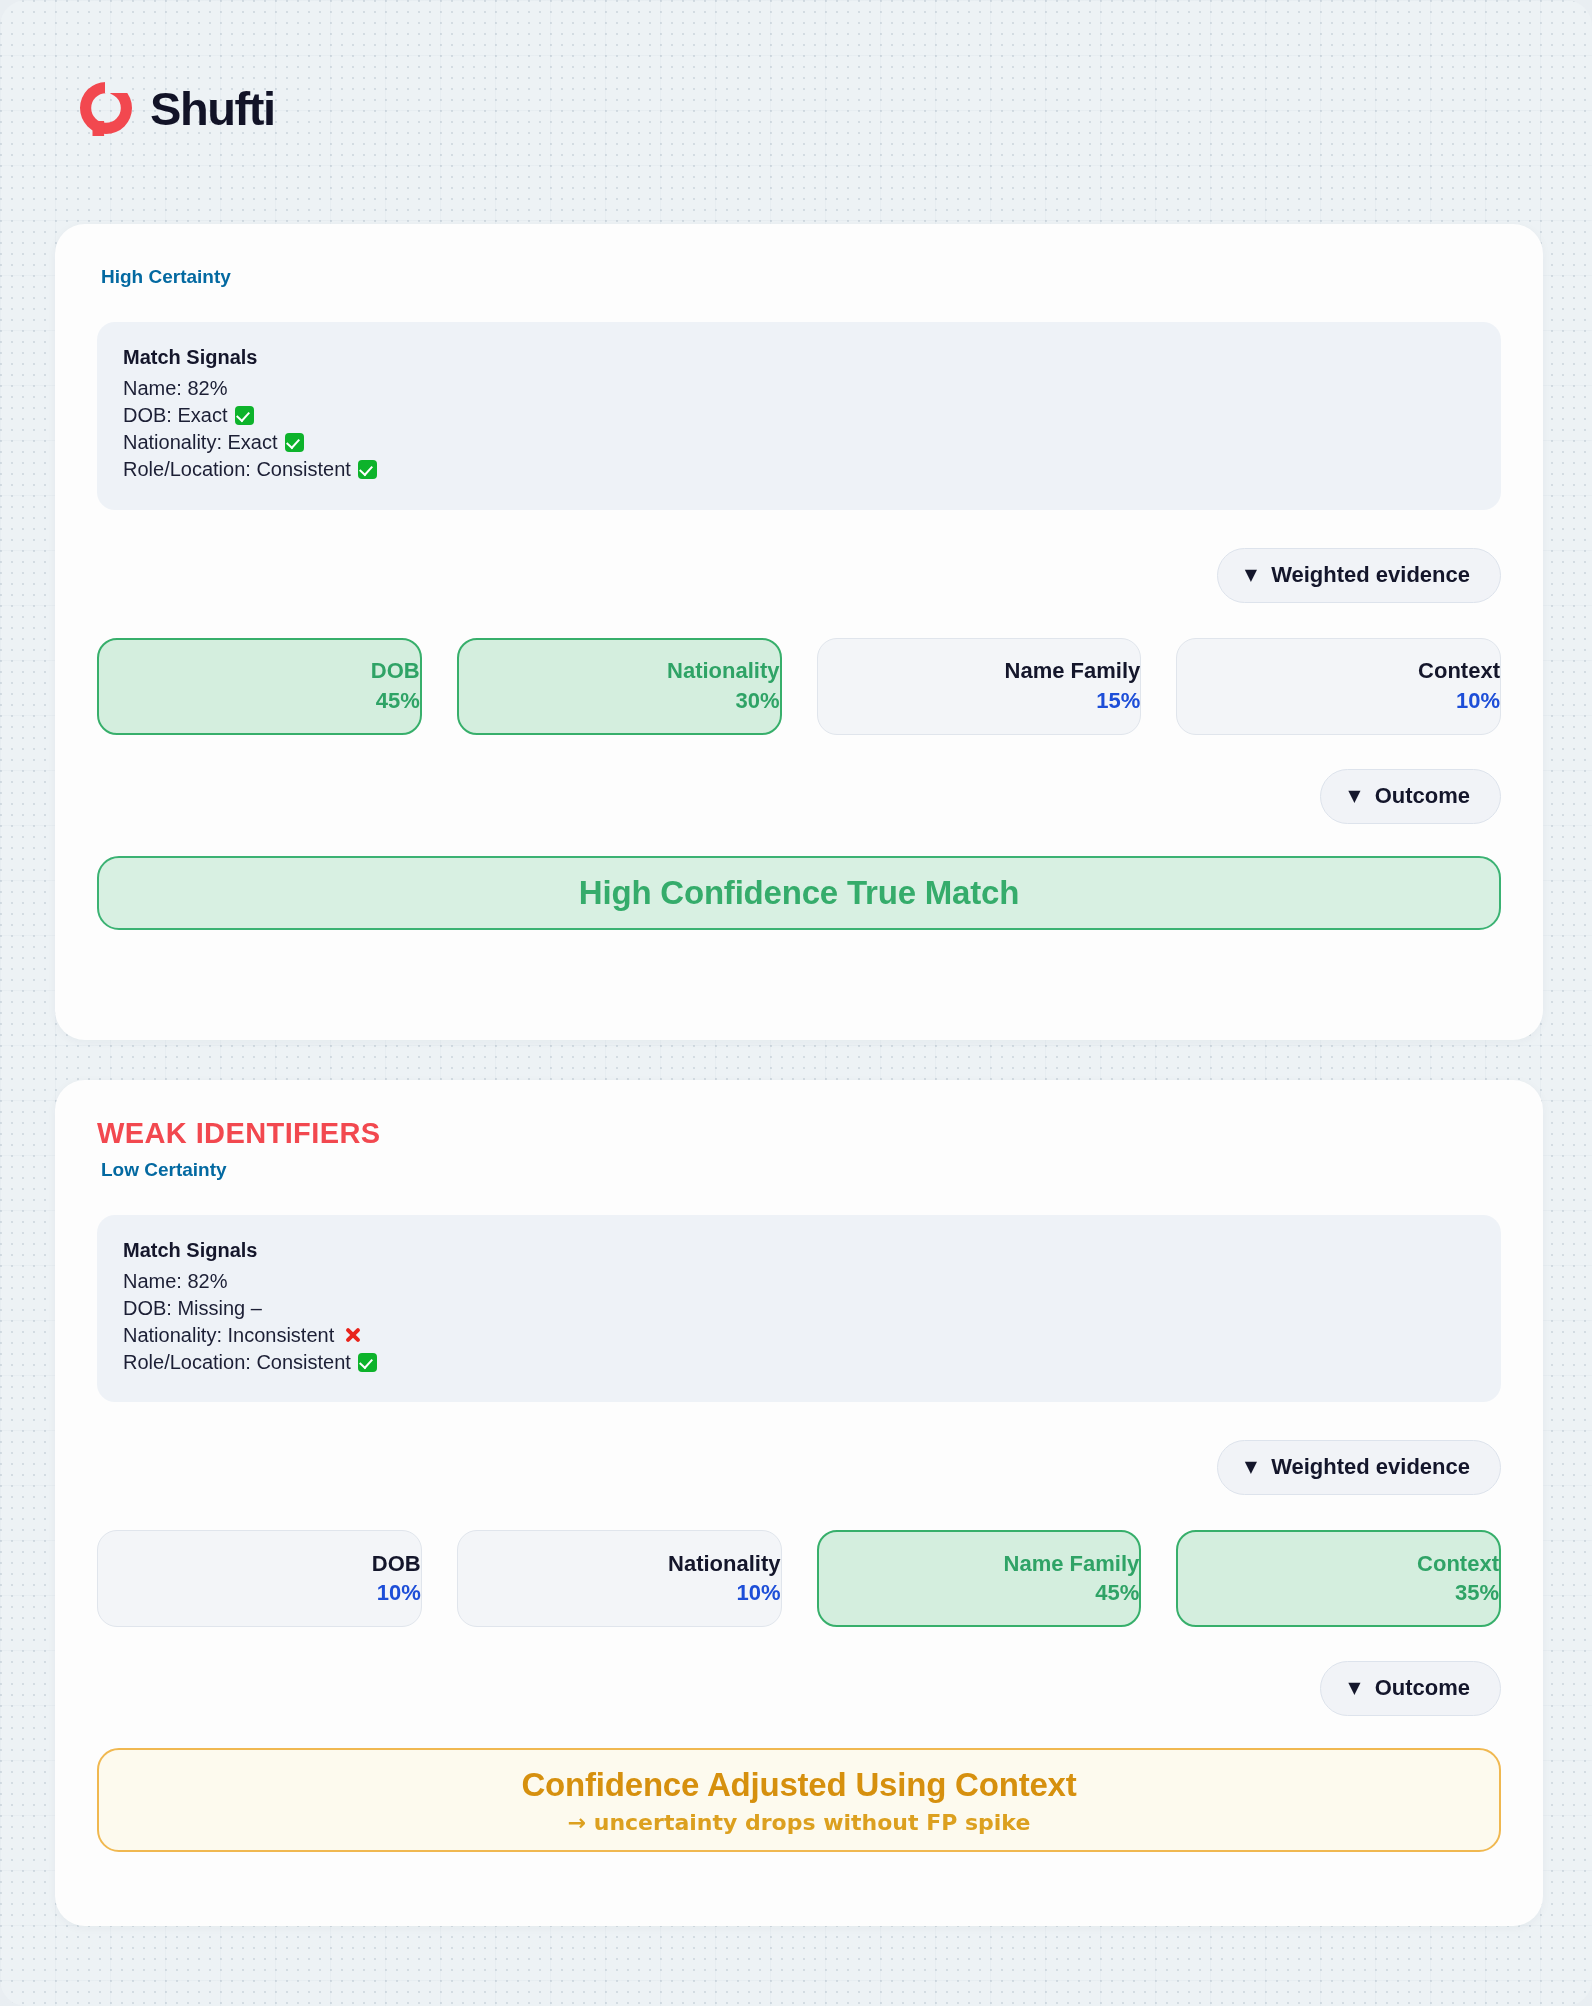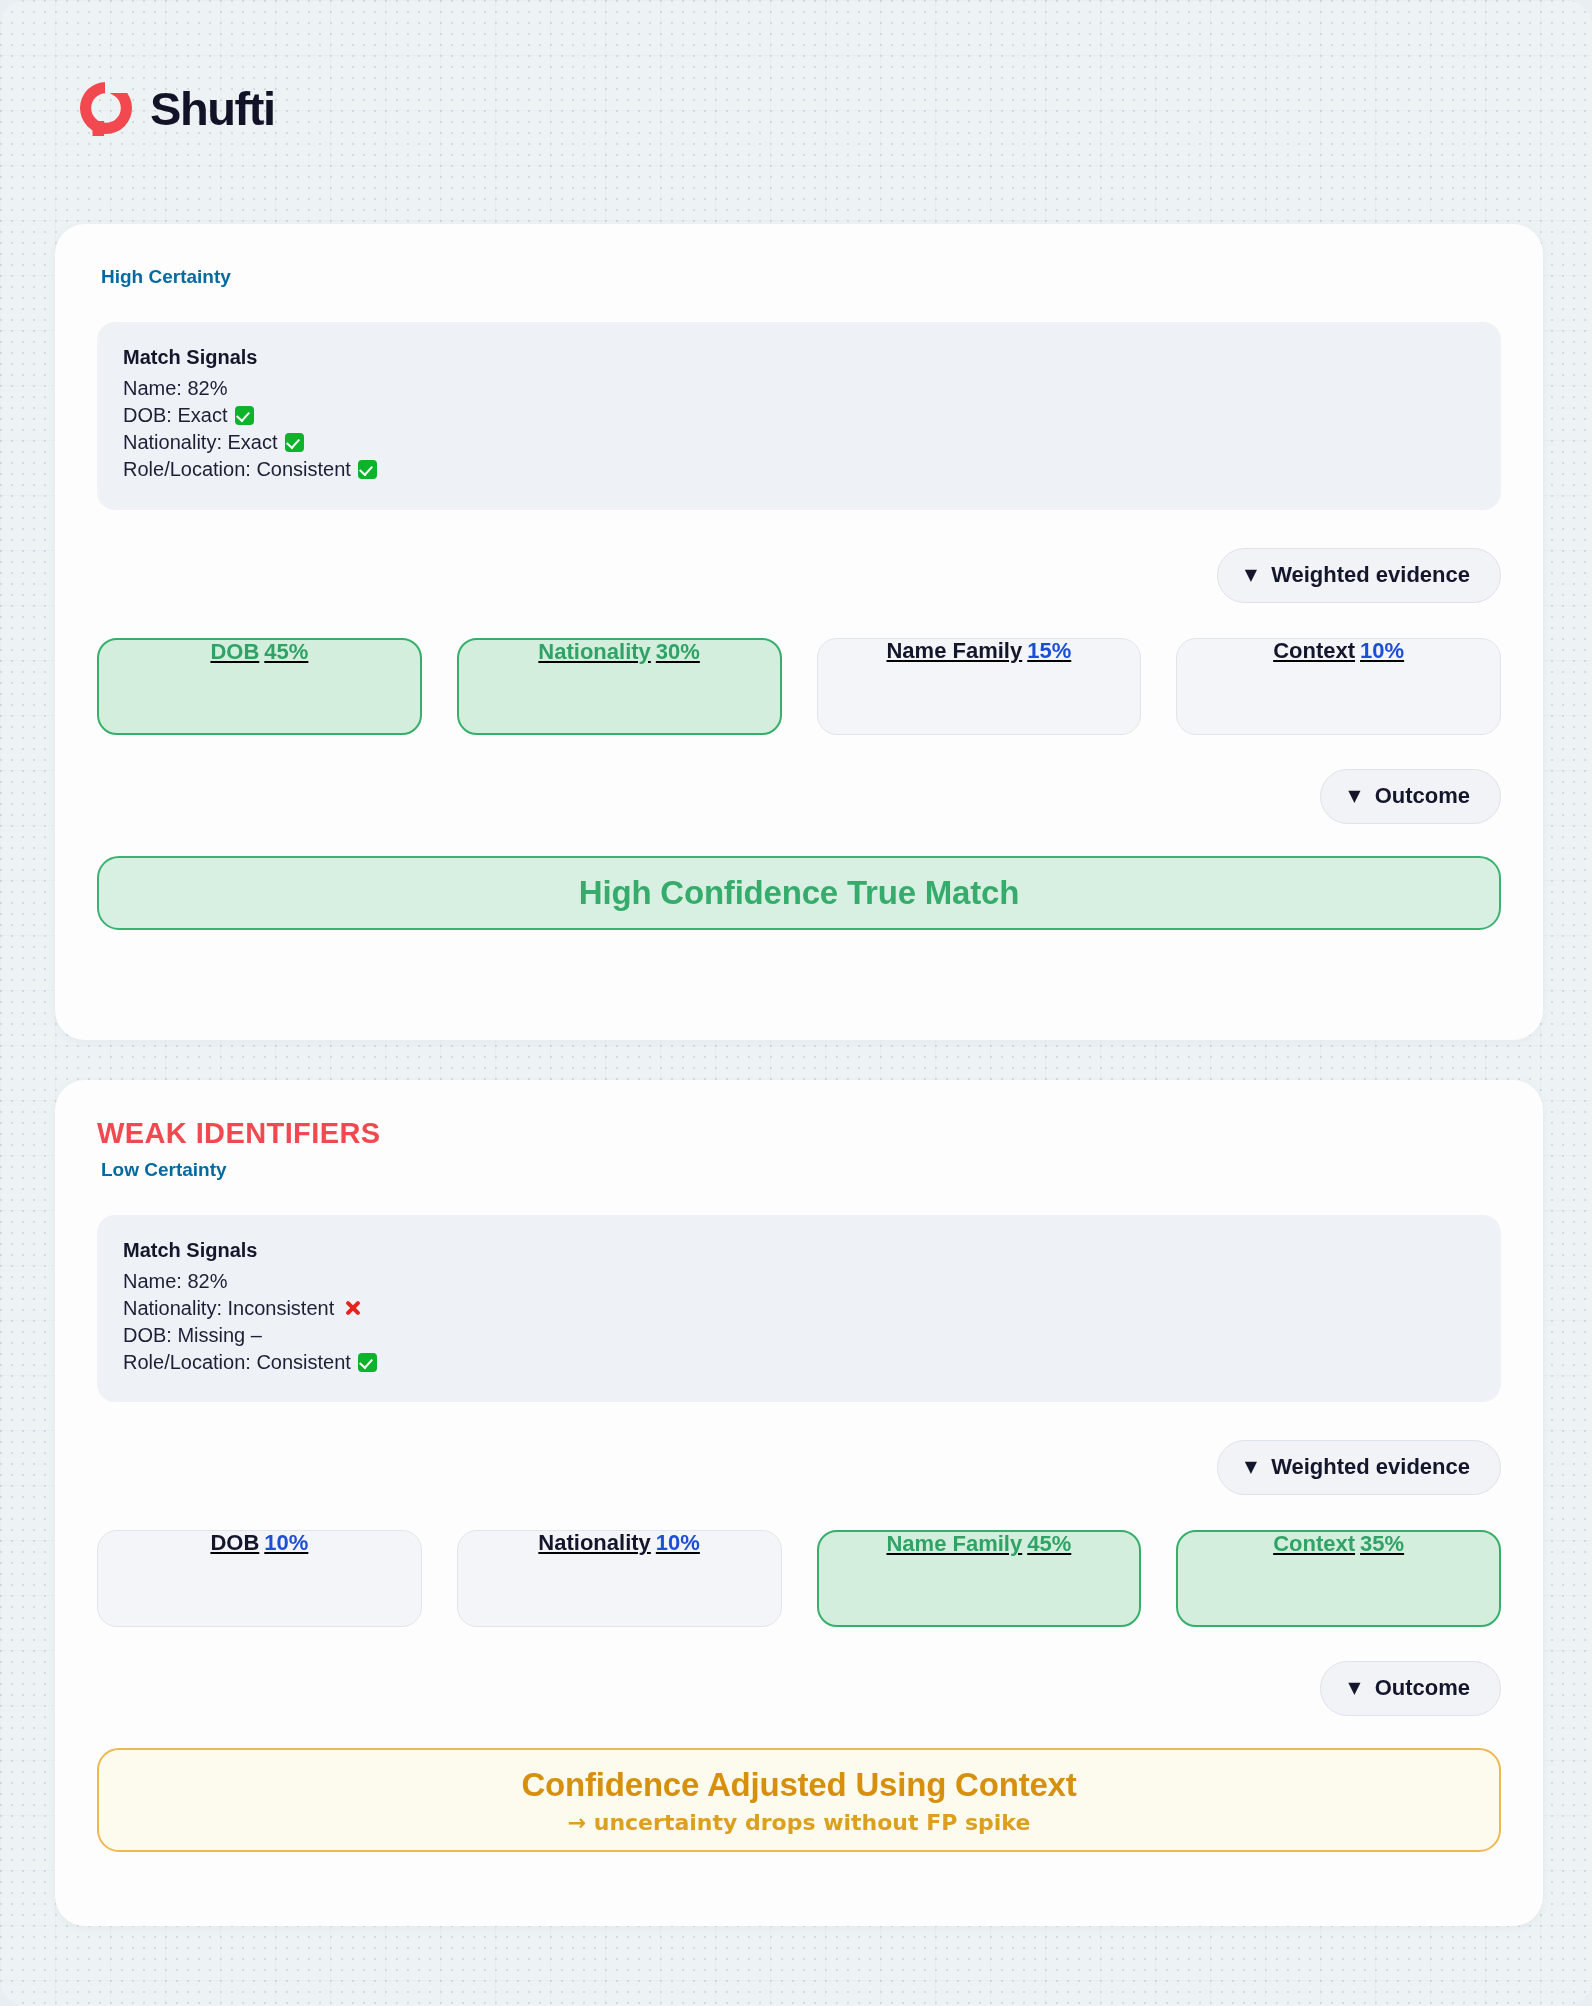--- a/index.html
+++ b/index.html
@@ -177,27 +177,26 @@
     display: grid;
     grid-template-columns: repeat(4, 1fr);
     gap: 35px;
     margin-top: 35px;
   }
   .wcard {
     box-sizing: border-box;
     height: 97px;
     border-radius: 20px;
     display: flex;
-    flex-direction: row;
-    align-items: flex-start;
+    flex-direction: column;
+    align-items: flex-end;
     justify-content: center;
     gap: 5px;
     background: #f3f5f8;
     border: 1.5px solid #e0e5ec;
-    text-decoration: underline;
   }
   .wcard .wlabel {
     font-size: 22px;
     font-weight: bold;
     color: #14162b;
     line-height: 1.1;
   }
   .wcard .wvalue {
     font-size: 22px;
     font-weight: bold;
@@ -337,25 +336,25 @@
     <h2 class="panel-title">WEAK IDENTIFIERS</h2>
     <p class="panel-subtitle">Low Certainty</p>
 
     <div class="signals">
       <div class="signals-heading">Match Signals</div>
 
       <div class="signal-line">
         <span>Name: 82%</span>
       </div>
       <div class="signal-line">
+        <span>DOB: Missing –</span>
+      </div>
+      <div class="signal-line">
         <span>Nationality: Inconsistent</span>
         <span class="mark-bad"></span>
-      </div>
-      <div class="signal-line">
-        <span>DOB: Missing –</span>
       </div>
       <div class="signal-line">
         <span>Role/Location: Consistent</span>
         <span class="mark-ok"></span>
       </div>
     </div>
 
     <div class="pill-row pill-row-evidence">
       <div class="pill">
         <span class="caret">▼</span>

